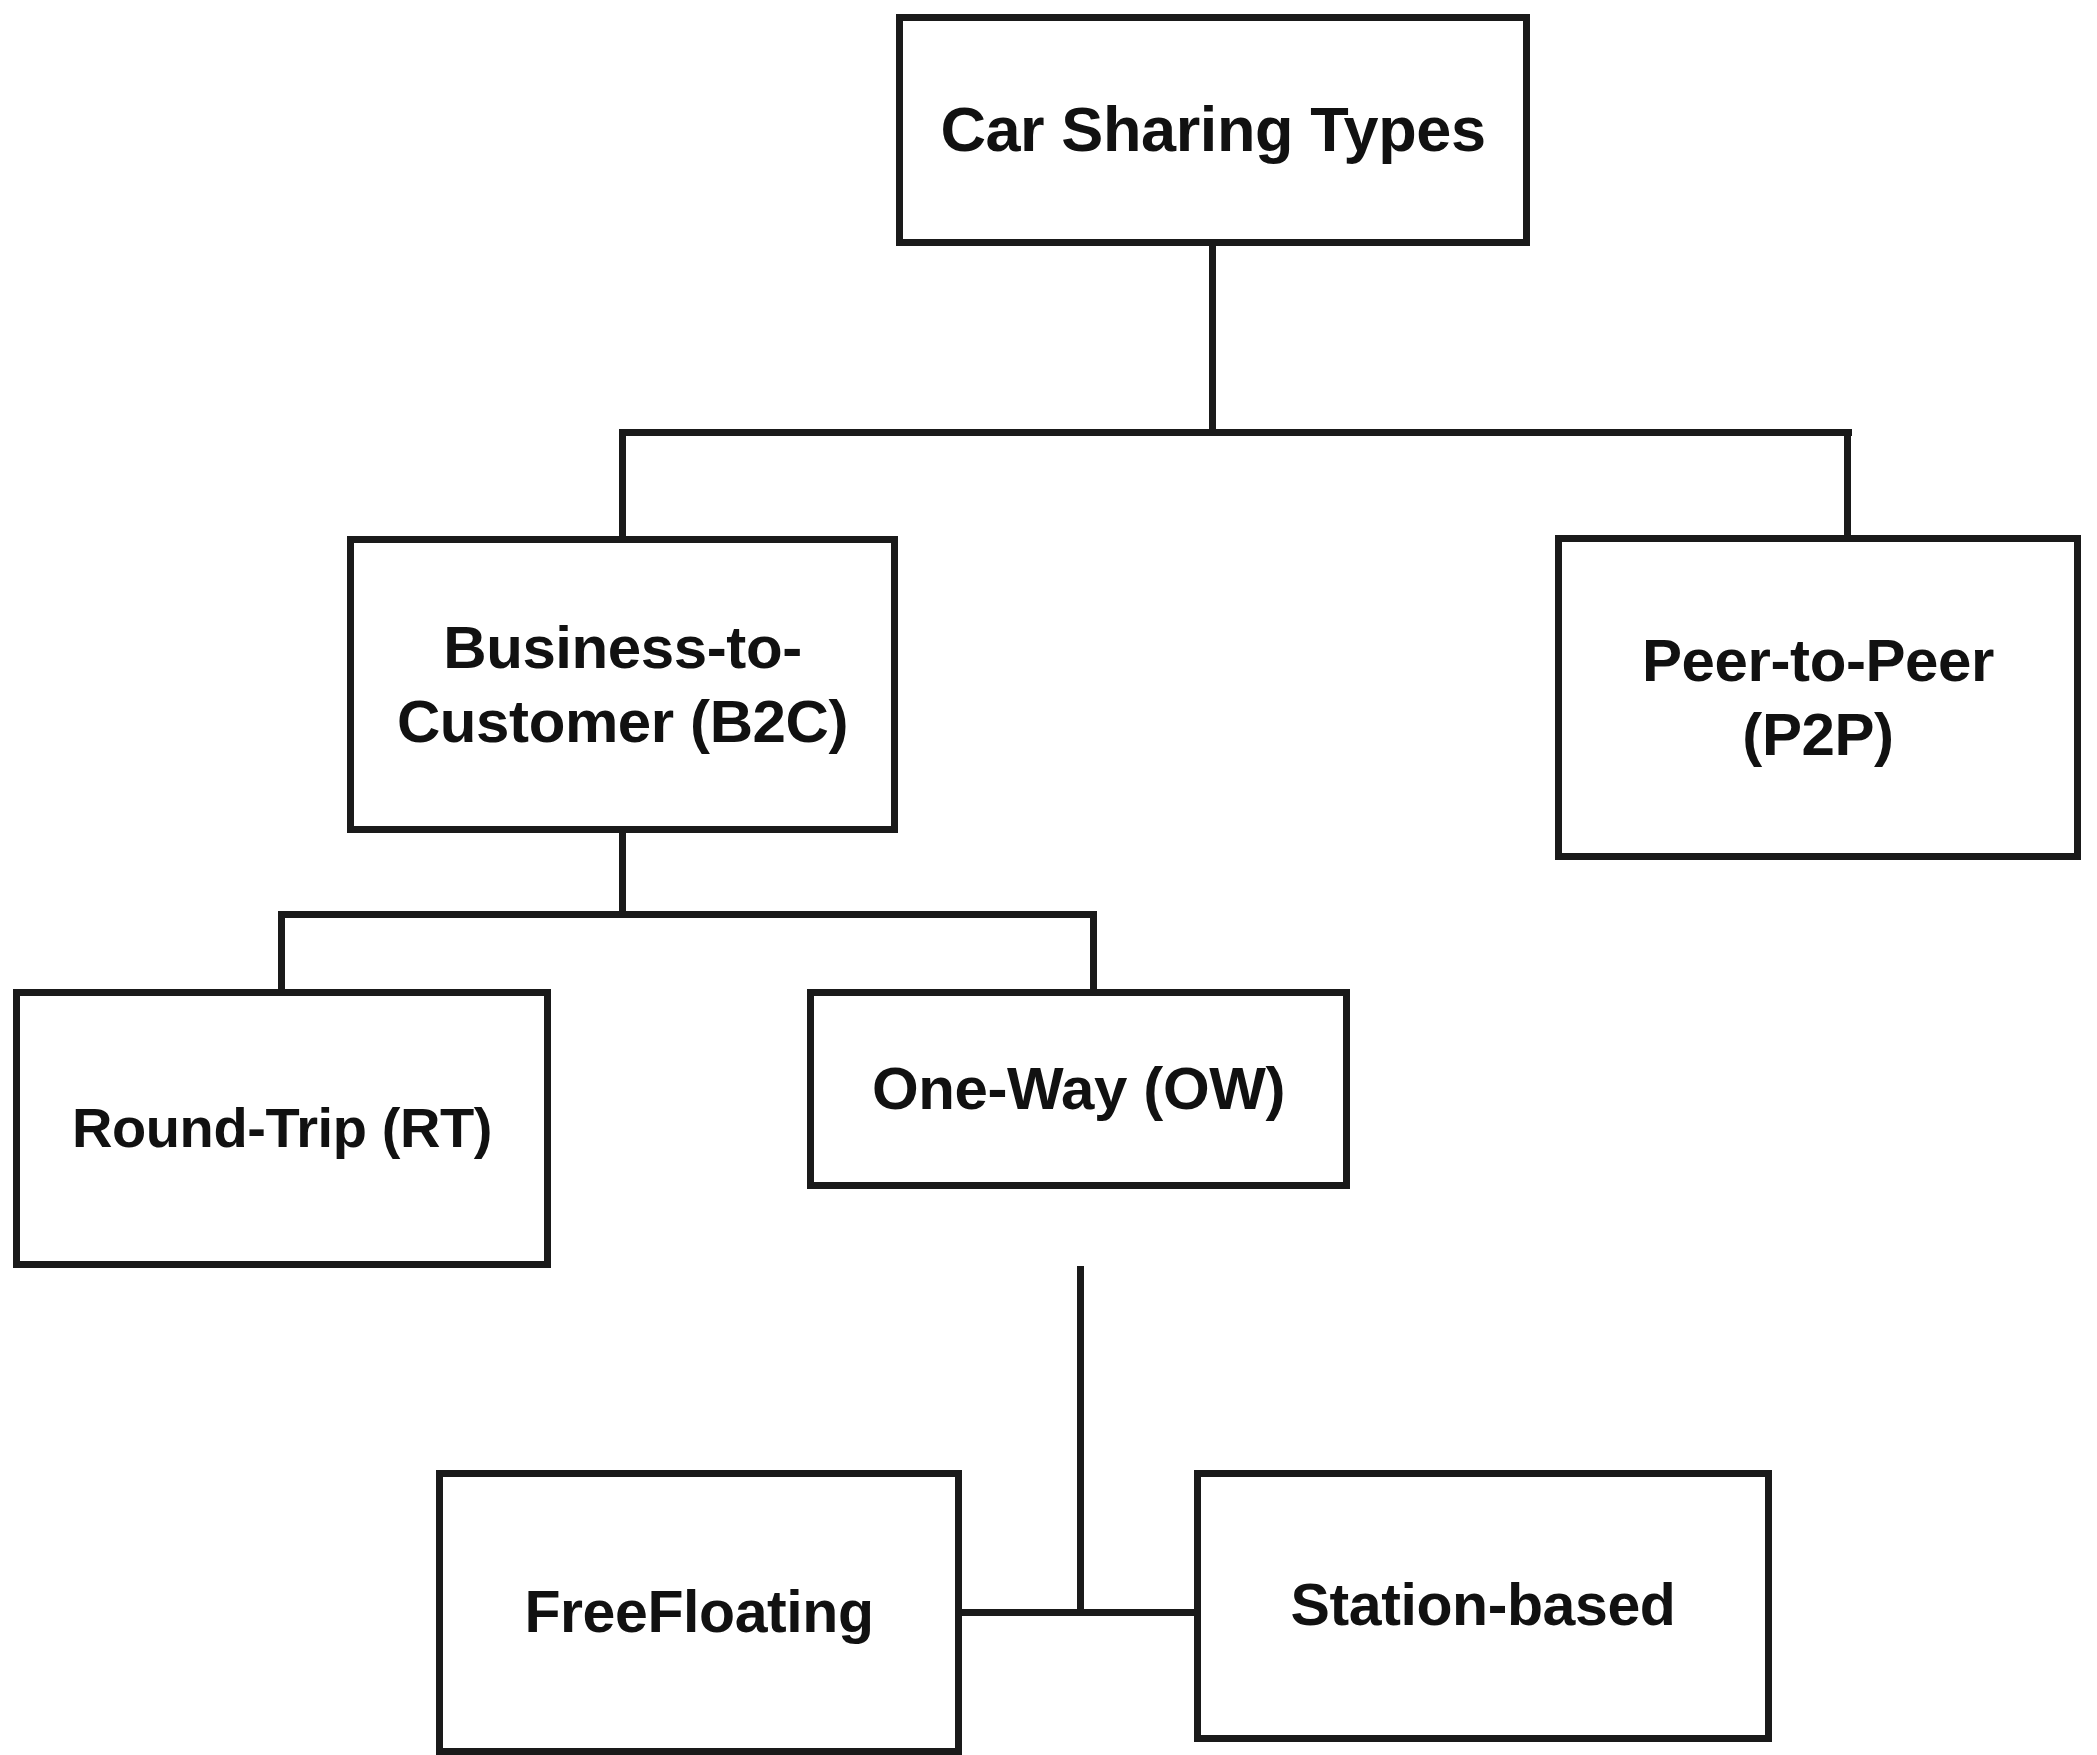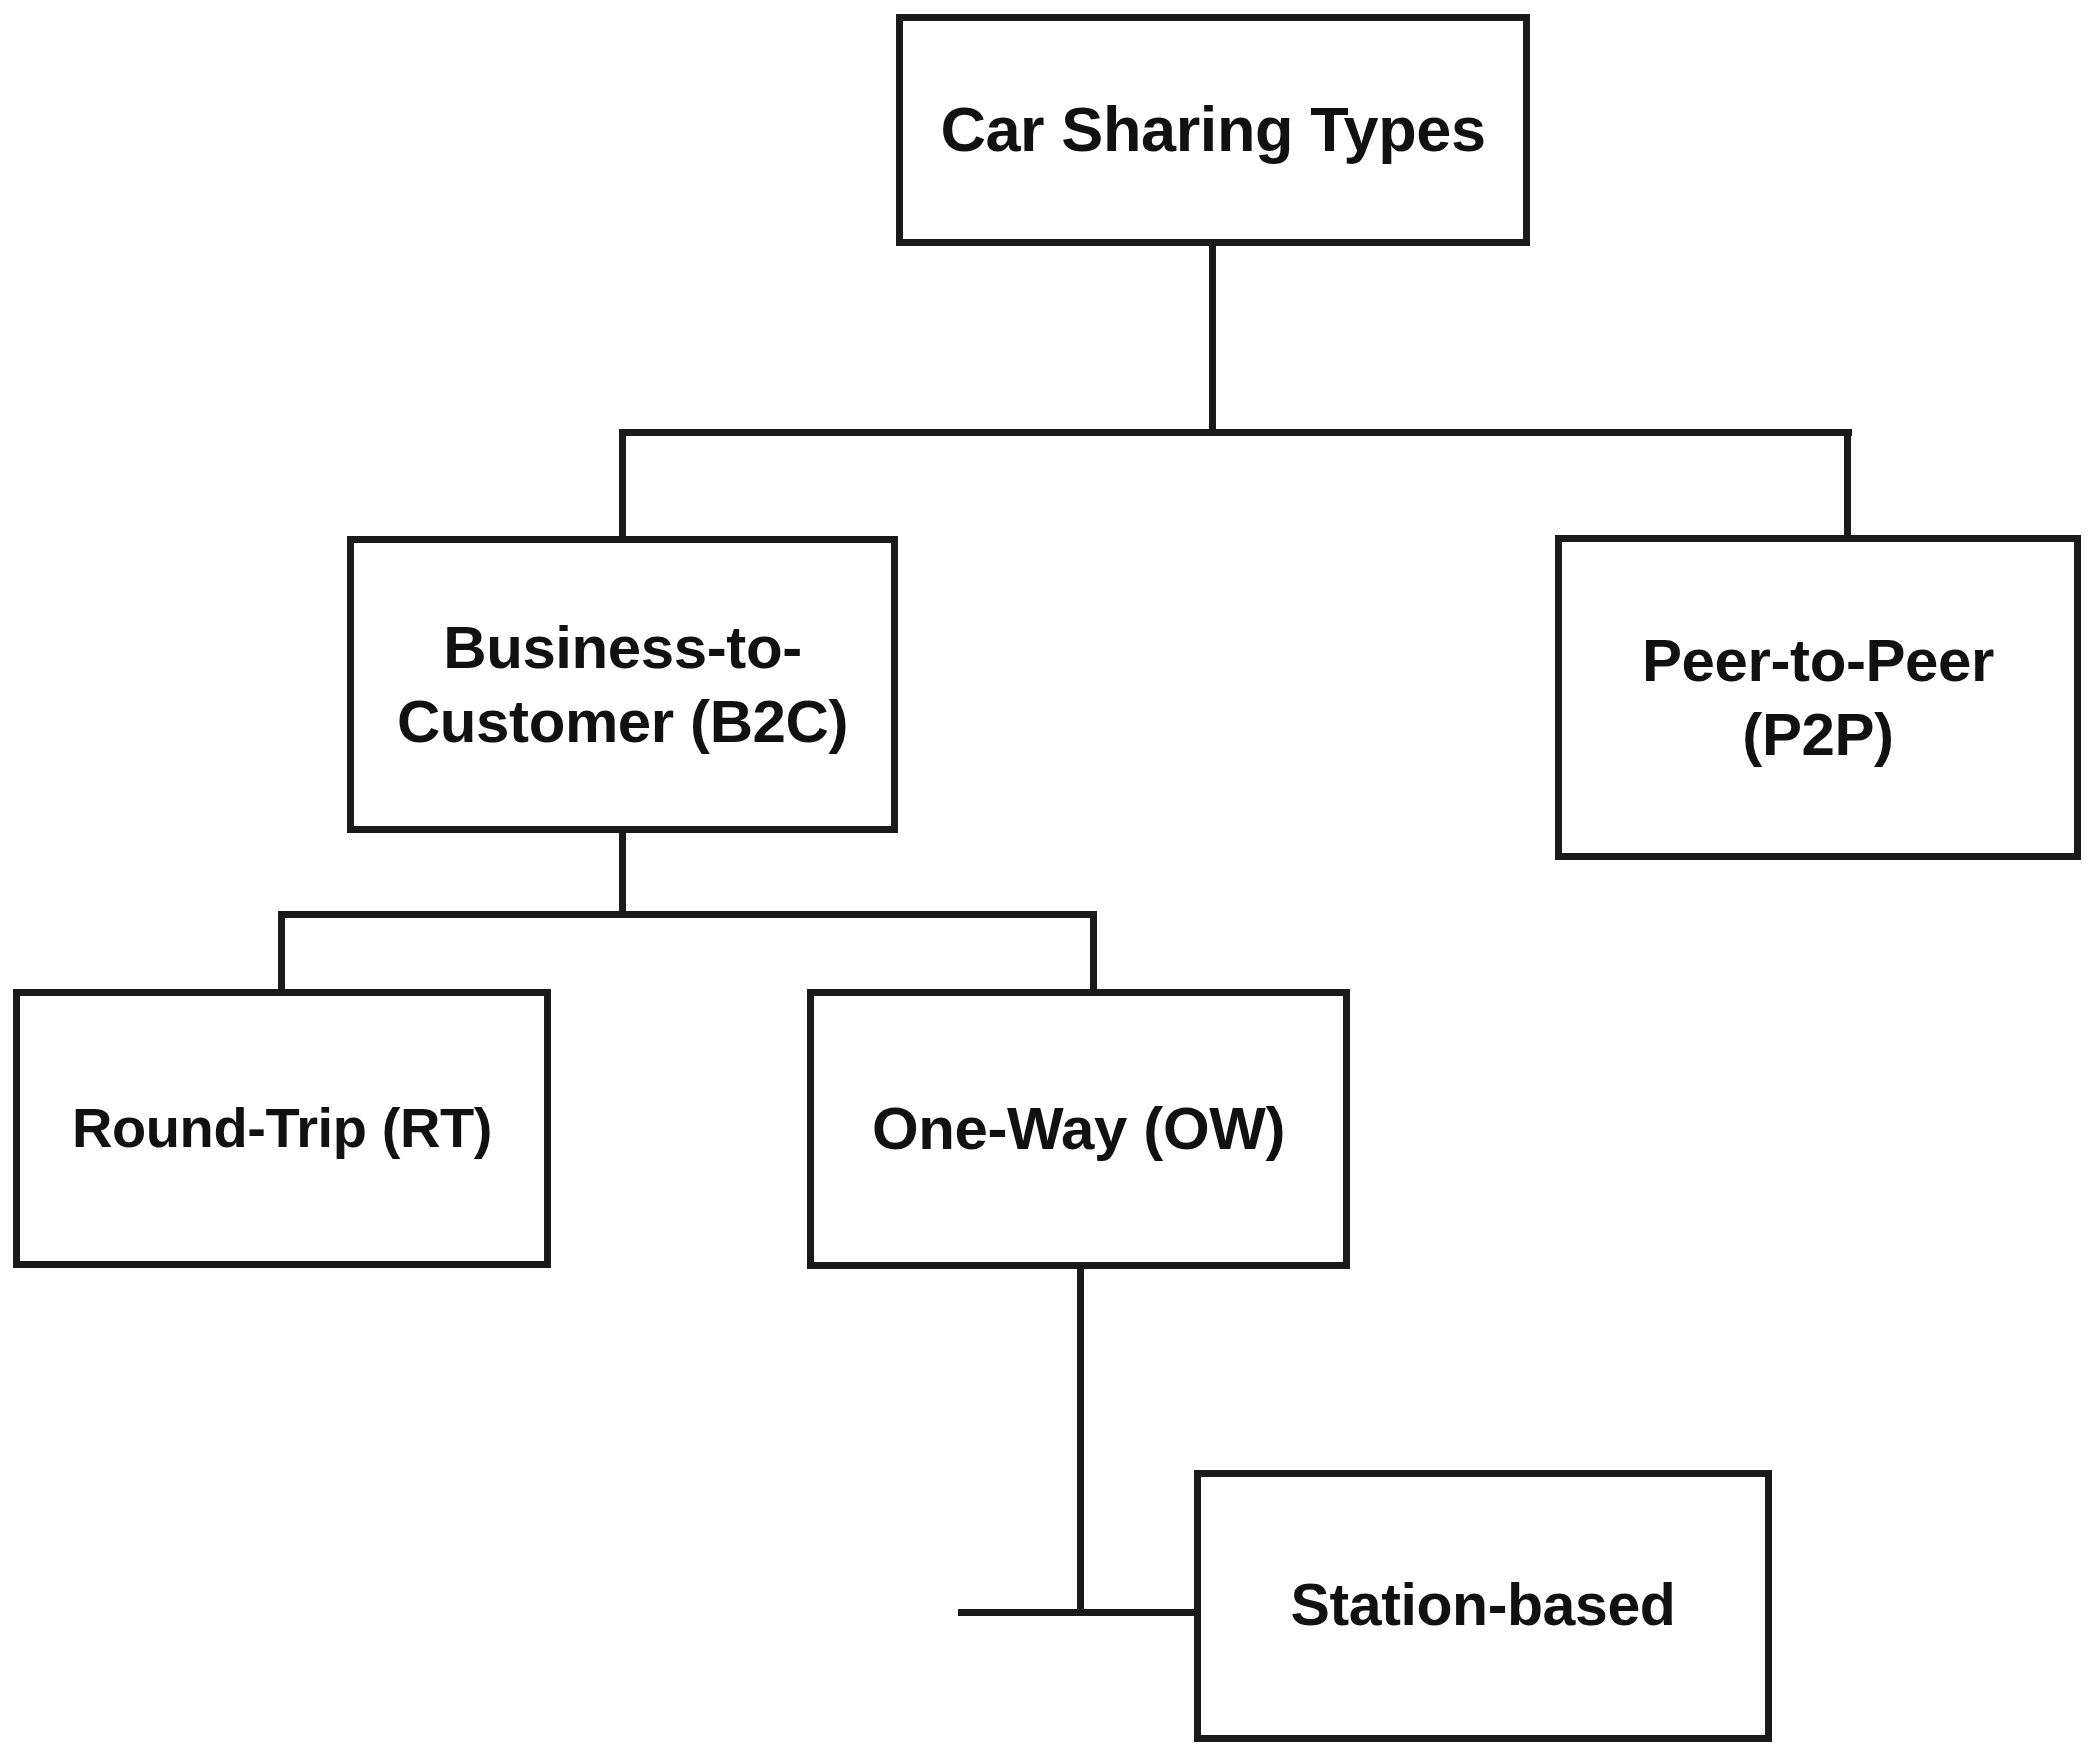--- a/index.html
+++ b/index.html
@@ -45,21 +45,21 @@
 
   #node-b2c         { left: 347px;  top: 536px;  width: 551px;  height: 297px; justify-content: center; }
   #node-b2c .node-label         { font-size: 60px; }
 
   #node-p2p         { left: 1555px; top: 535px;  width: 526px;  height: 325px; }
   #node-p2p .node-label         { font-size: 60px; }
 
   #node-rt          { left: 13px;   top: 989px; width: 538px;  height: 279px; }
   #node-rt .node-label          { font-size: 56px; }
 
-  #node-ow          { left: 807px; top: 989px; width: 543px;  height: 280px; }
+  #node-ow          { left: 807px; top: 989px; width: 543px;  height: 200px; }
   #node-ow .node-label          { font-size: 60px; }
 
   #node-ff          { left: 436px;  top: 1470px; width: 526px;  height: 285px; }
   #node-ff .node-label          { font-size: 59px; }
 
   #node-sb          { left: 1194px; top: 1470px; width: 578px;  height: 272px; }
   #node-sb .node-label          { font-size: 59px; }
 
   
   .conn {
@@ -119,19 +119,22 @@
   </div>
 
   <div class="node-box" id="node-rt">
     <span class="node-label">Round-Trip (RT)</span>
   </div>
 
   <div class="node-box" id="node-ow">
     <span class="node-label">One-Way (OW)</span>
   </div>
 
+  <div class="node-box" id="node-ff">
+    <span class="node-label">FreeFloating</span>
+  </div>
 
   <div class="node-box" id="node-sb">
     <span class="node-label">Station-based</span>
   </div>
 
 </div>
 
 
 </body></html>

